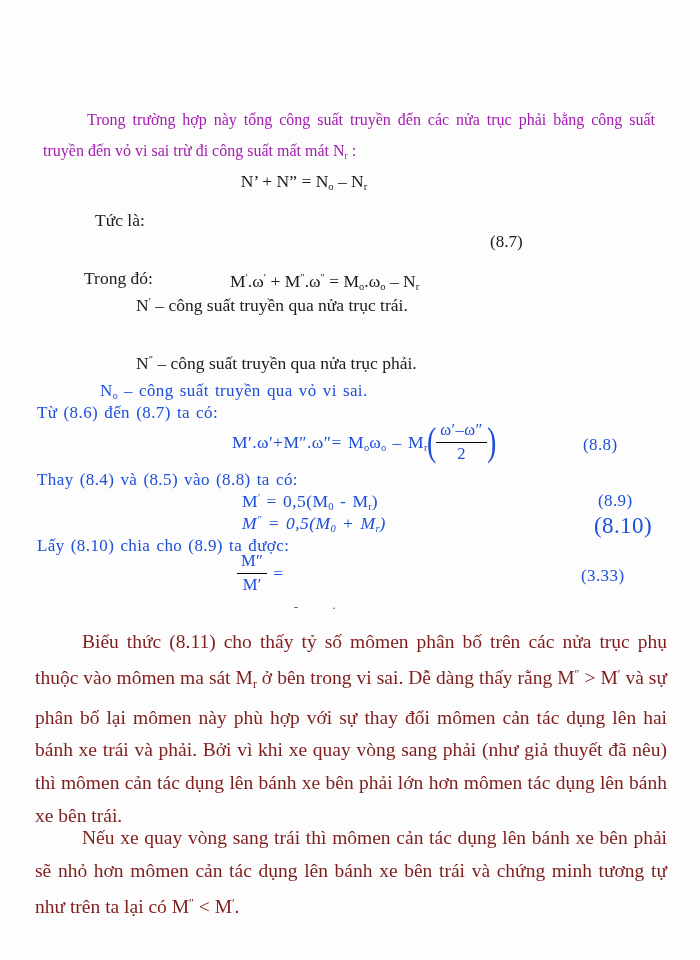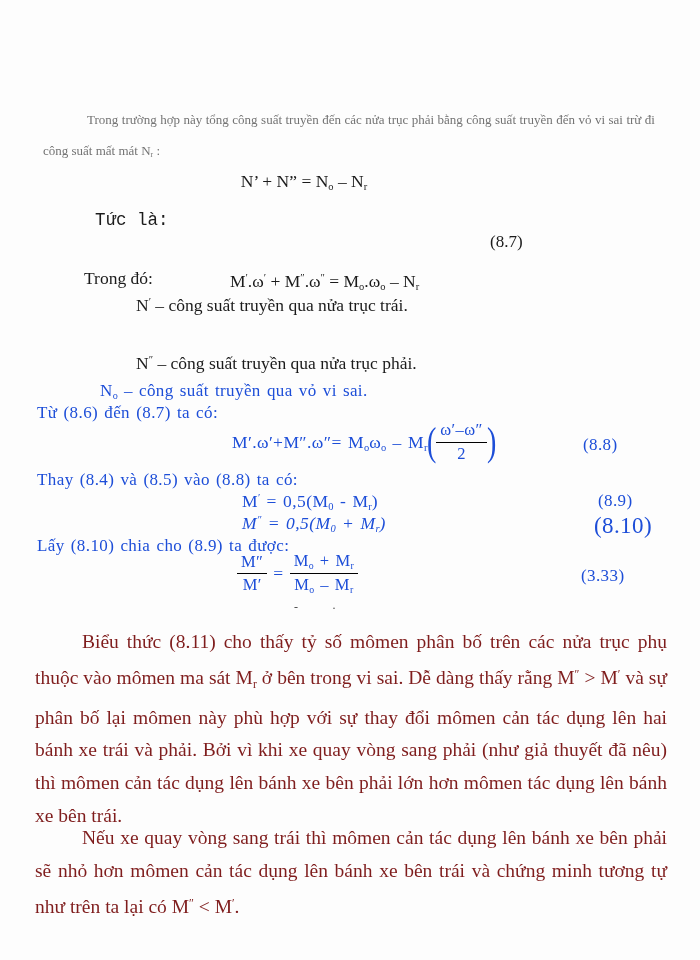--- a/index.html
+++ b/index.html
@@ -1,24 +1,24 @@
 <!DOCTYPE html>
 <html><head>
 <meta charset="utf-8">
 <style>
   html,body{margin:0;padding:0;background:#fdfdfd;}
   .page{position:relative;width:700px;height:960px;background:#fdfdfd;
         font-family:"Liberation Serif","DejaVu Serif",serif;color:#1b1b1b;overflow:hidden;}
 
   
   .t17{font-size:17.5px;}
-  #para-top{position:absolute;left:43px;top:104px;width:612px;font-size:13px;
-            line-height:31px;text-align:justify;text-indent:44px;color:#737373;}
+  #para-top{position:absolute;left:43px;top:104px;width:612px;font-size:16px;
+            line-height:31px;text-align:justify;text-indent:44px;color:#a21caf;}
   #eq-power{position:absolute;left:54px;top:171px;width:500px;text-align:center;font-size:17.5px;}
-  #lbl-tuc{position:absolute;left:95px;top:210px;font-family:Liberation Mono, monospace;}
+  #lbl-tuc{position:absolute;left:95px;top:210px;}
   #eq87{position:absolute;left:0;top:231px;width:700px;height:32px;}
   #eq87 .eqbody{position:absolute;left:230px;top:0;font-size:17.5px;margin-top:40px;}
   #eq87 .eqnum{position:absolute;left:490px;top:1px;font-size:17px;}
   #lbl-trong{position:absolute;left:84px;top:268px;}
   #def-left{position:absolute;left:136px;top:295px;}
   #def-right{position:absolute;left:136px;top:325px;margin-top:28px;}
 
   
   .mid{color:#1d4ed8;letter-spacing:0.4px;word-spacing:1.5px;}
   #def-housing{position:absolute;left:100px;top:381px;font-size:17px;}
@@ -110,24 +110,20 @@
 
   <div id="line-lay" class="mid">Lấy (8.10) chia cho (8.9) ta được:</div>
 
   <div id="eq811" class="mid">
     <span class="grp">
       <span class="frac">
         <span class="fn"><span>M″</span></span>
         <span class="fd"><span>M′</span></span>
       </span>
       <span>=</span>
-      <span class="frac">
-        <span class="fn"><span>M</span><span class="tb">o</span><span> + M</span><span class="tb">r</span></span>
-        <span class="fd"><span>M</span><span class="tb">o</span><span> – M</span><span class="tb">r</span></span>
-      </span>
     </span>
     <span class="eqnum">(3.33)</span>
   </div>
 
   <span id="art-dash" class="artifact">-</span>
   <span id="art-dot" class="artifact">·</span>
 
   <div id="para-b1" class="bpara"><span>Biểu thức (8.11) cho thấy tỷ số mômen phân bố trên các nửa trục phụ thuộc vào mômen ma sát M</span><span class="tb">r</span><span> ở bên trong vi sai. Dễ dàng thấy rằng M</span><span class="tp">″</span><span> &gt; M</span><span class="tp">′</span><span> và sự phân bố lại mômen này phù hợp với sự thay đổi mômen cản tác dụng lên hai bánh xe trái và phải. Bởi vì khi xe quay vòng sang phải (như giả thuyết đã nêu) thì mômen cản tác dụng lên bánh xe bên phải lớn hơn mômen tác dụng lên bánh xe bên trái.</span></div>
   <div id="para-b2" class="bpara"><span>Nếu xe quay vòng sang trái thì mômen cản tác dụng lên bánh xe bên phải sẽ nhỏ hơn mômen cản tác dụng lên bánh xe bên trái và chứng minh tương tự như trên ta lại có M</span><span class="tp">″</span><span> &lt; M</span><span class="tp">′</span><span>.</span></div>
 

